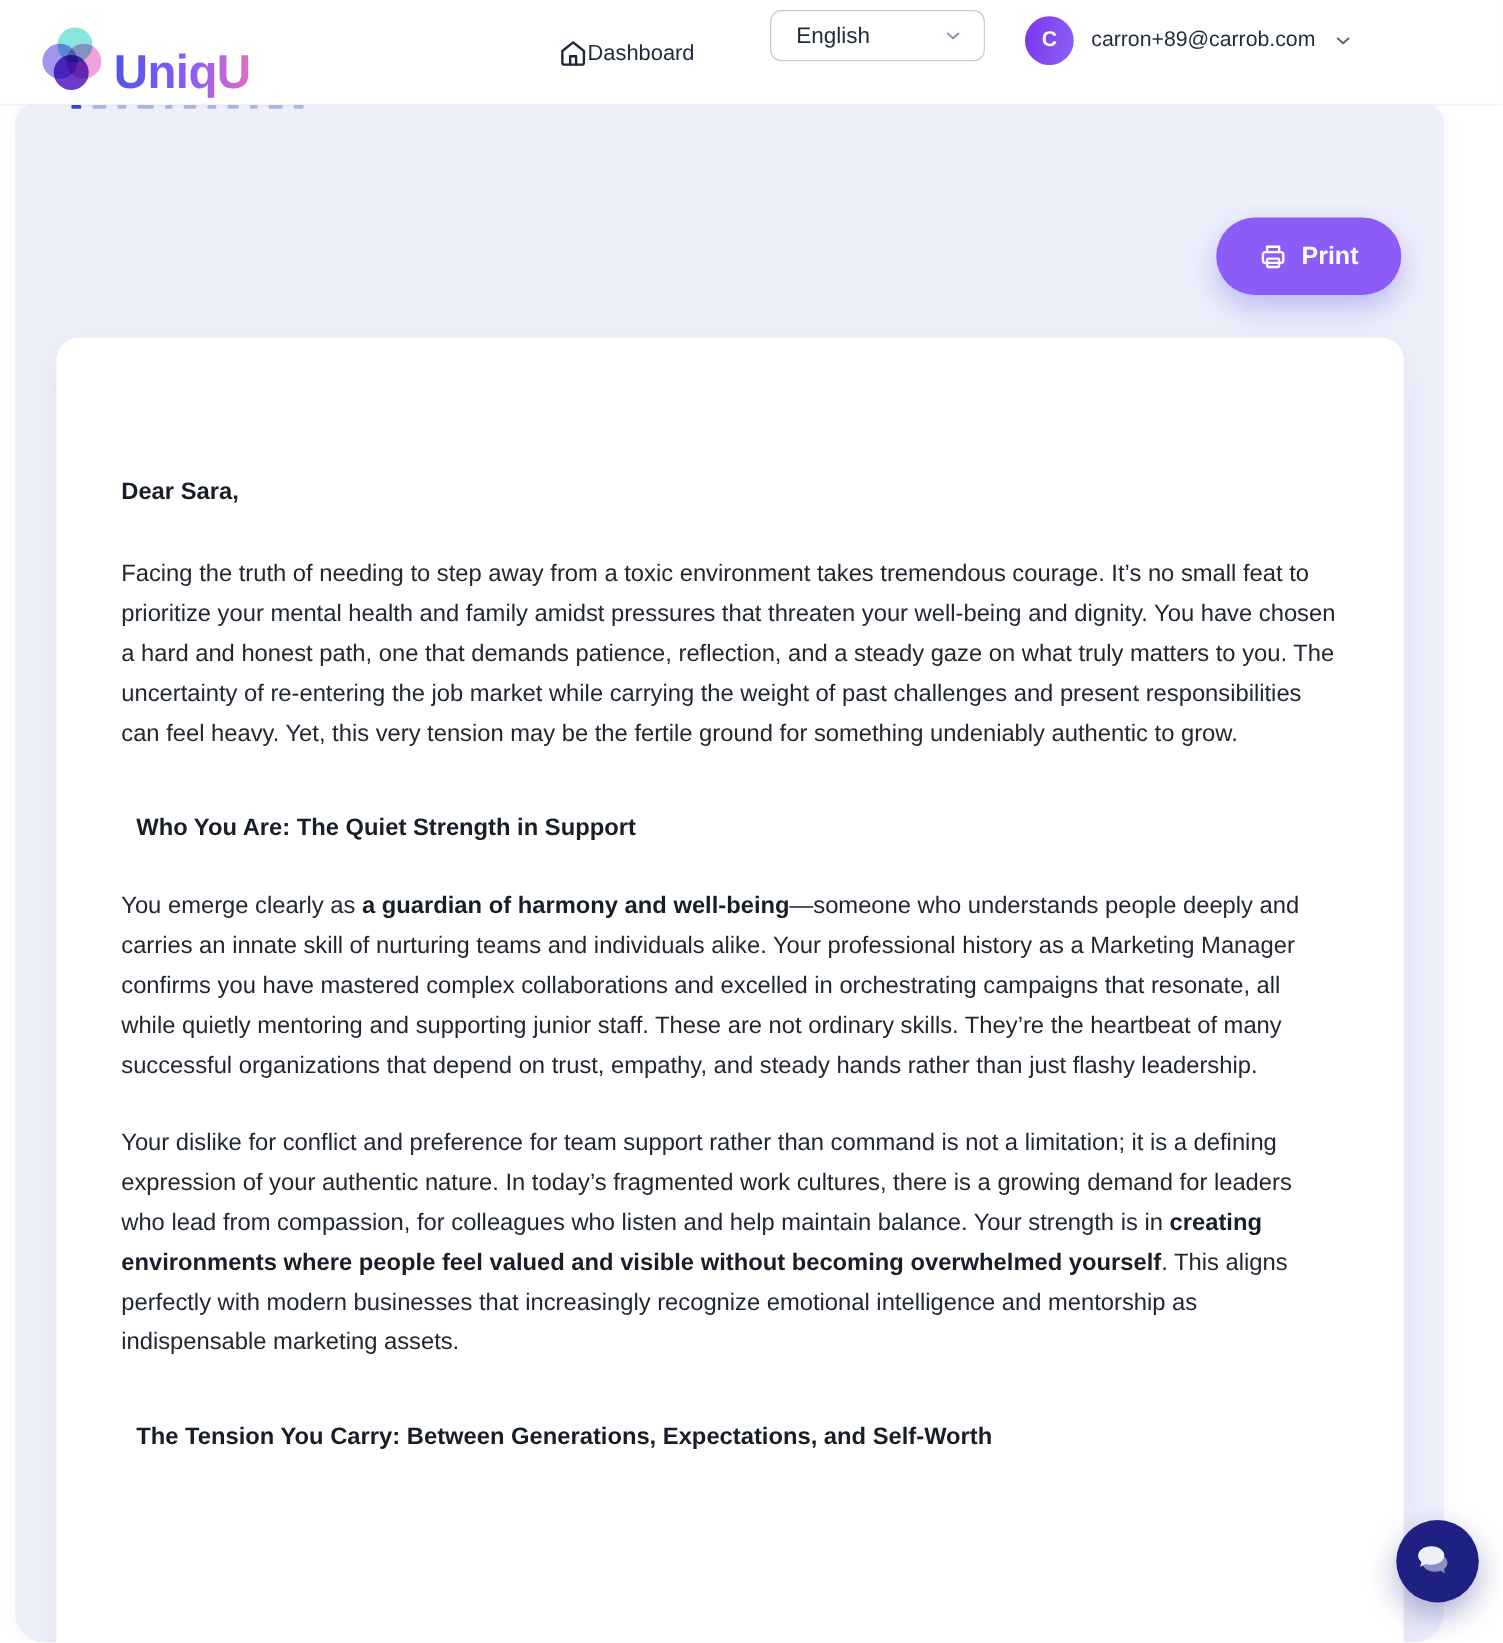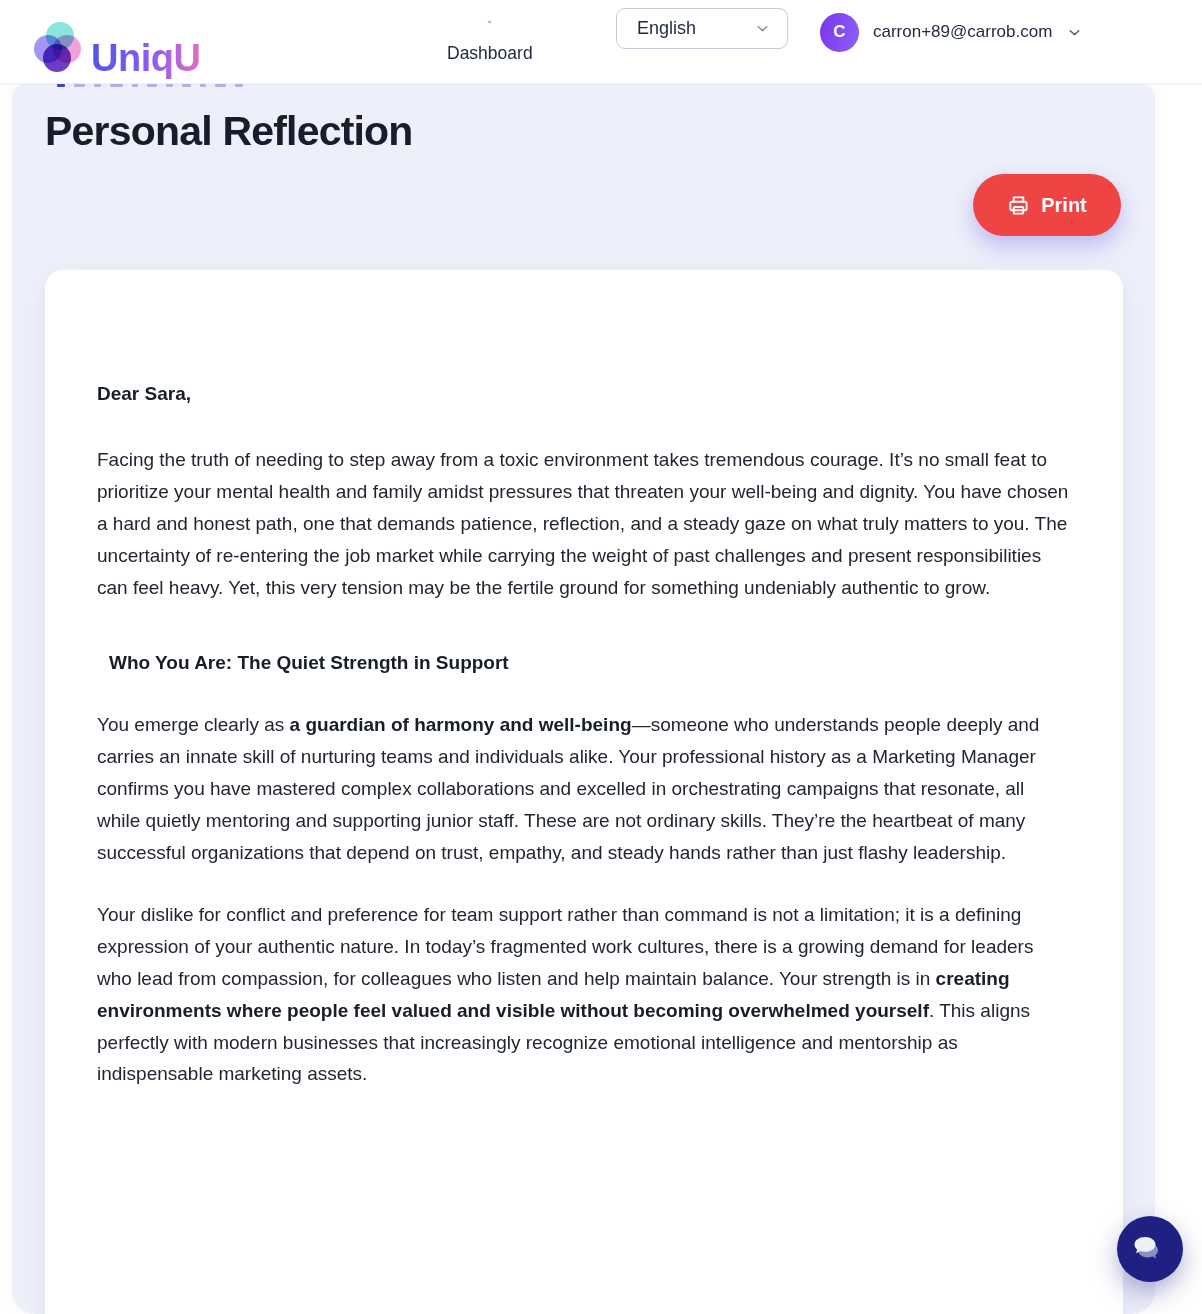--- a/index.html
+++ b/index.html
@@ -20,21 +20,21 @@
   .logo-mark i { position:absolute; display:block; width:28px; height:28px; border-radius:50%; mix-blend-mode:multiply; opacity:.92; }
   .lc-teal   { background:#7fe3de; left:13px; top:0; }
   .lc-purple { background:#9b8cf0; left:1px;  top:13px; }
   .lc-pink   { background:#f09ad8; left:20px; top:13px; }
   .lc-deep   { background:#5f2bc4; left:10px; top:22px; }
   .logo-text {
     font-size:38px; font-weight:700; letter-spacing:-0.5px;
     background:linear-gradient(90deg,#4f55e6 0%,#8b5cf6 55%,#e06ec0 100%);
     -webkit-background-clip:text; background-clip:text; color:transparent;margin-top:24px;
   }
-  .dash-link { position:absolute; left:447px; top:20px; height:44px; display:flex; align-items:center; gap:20px; cursor:pointer;flex-direction:column; }
+  .dash-link { position:absolute; left:447px; top:20px; height:44px; display:flex; align-items:center; gap:0; cursor:pointer; }
   .dash-link span { font-size:17.5px; font-weight:500; color:#1e293b; }
   .lang-select {
     position:absolute; left:616px; top:8px; width:172px; height:41px;
     border:1.5px solid #c6cdd9; border-radius:9px; background:#fff;
     display:flex; align-items:center; justify-content:space-between;
     padding:0 16px 0 20px; cursor:pointer;
   }
   .lang-select .val { font-size:18px; color:#1e293b; }
   .user-menu { position:absolute; left:820px; top:12px; height:40px; display:flex; align-items:center; gap:14px; cursor:pointer; }
   .avatar {
@@ -54,21 +54,21 @@
   
   .specks { position:absolute; left:45px; top:0px; height:4px; display:flex; gap:9px; align-items:flex-start; overflow:hidden; }
   .specks i { display:block; height:3px; border-radius:1px; background:#9aa0dd; opacity:.75; }
   .specks i:first-child { background:#3d44d6; opacity:1; }
 
   .page-title { position:absolute; left:33px; top:24px; font-size:41px; font-weight:800; letter-spacing:-0.8px; color:#161e2e; }
   .page-subtitle { position:absolute; left:33px; top:95px; font-size:19px; color:#4b5565; }
 
   .print-btn {
     position:absolute; left:961px; top:90px; width:148px; height:62px;
-    background:#ef4444; border:none; border-radius:31px; cursor:pointer;
+    background:#8b5cf6; border:none; border-radius:31px; cursor:pointer;
     display:flex; align-items:center; justify-content:center; gap:11px;
     box-shadow:0 10px 22px rgba(75,66,226,.30);
   }
   .print-btn span { color:#fff; font-size:20px; font-weight:700; }
 
   
   .card {
     position:absolute; left:33px; top:186px; width:1078px; height:1400px;
     background:#ffffff; border-radius:18px;
     box-shadow:0 8px 28px rgba(30,41,99,.06);
@@ -138,38 +138,38 @@
       <i style="width:13px"></i>
     <i style="width:6px"></i>
       <i style="width:10px"></i>
       <i style="width:7px"></i>
       <i style="width:9px"></i>
     <i style="width:6px"></i>
       <i style="width:11px"></i>
       <i style="width:8px"></i>
   </div>
 
-  <h1 class="page-title">Personal Reflection</h1>
 
   <button class="print-btn">
     <svg class="icn" width="23" height="23" viewBox="0 0 24 24" fill="none" stroke="#ffffff" stroke-width="2" stroke-linecap="round" stroke-linejoin="round">
       <path d="M7 8V3.5h10V8"></path>
       <rect x="3.5" y="8" width="17" height="9" rx="2"></rect>
       <rect x="7" y="13.5" width="10" height="7" rx="1"></rect>
     </svg>
     <span>Print</span>
   </button>
 
   <section class="card">
     <div class="letter" id="letter-blocks">
         <p class="block-salutation"><strong>Dear Sara,</strong></p>
         <p class="block-paragraph"><span>Facing the truth of needing to step away from a toxic environment takes tremendous courage. It’s no small feat to prioritize your mental health and family amidst pressures that threaten your well-being and dignity. You have chosen a hard and honest path, one that demands patience, reflection, and a steady gaze on what truly matters to you. The uncertainty of re-entering the job market while carrying the weight of past challenges and present responsibilities can feel heavy. Yet, this very tension may be the fertile ground for something undeniably authentic to grow.</span></p>
         <h3 class="block-heading"><strong>Who You Are: The Quiet Strength in Support</strong></h3>
         <p class="block-paragraph"><span>You emerge clearly as </span><strong>a guardian of harmony and well-being</strong><span>—someone who understands people deeply and carries an innate skill of nurturing teams and individuals alike. Your professional history as a Marketing Manager confirms you have mastered complex collaborations and excelled in orchestrating campaigns that resonate, all while quietly mentoring and supporting junior staff. These are not ordinary skills. They’re the heartbeat of many successful organizations that depend on trust, empathy, and steady hands rather than just flashy leadership.</span></p>
         <p class="block-paragraph"><span>Your dislike for conflict and preference for team support rather than command is not a limitation; it is a defining expression of your authentic nature. In today’s fragmented work cultures, there is a growing demand for leaders who lead from compassion, for colleagues who listen and help maintain balance. Your strength is in </span><strong>creating environments where people feel valued and visible without becoming overwhelmed yourself</strong><span>. This aligns perfectly with modern businesses that increasingly recognize emotional intelligence and mentorship as indispensable marketing assets.</span></p>
+        <h3 class="block-heading"><strong>The Tension You Carry: Between Generations, Expectations, and Self-Worth</strong></h3>
       </div>
   </section>
 </main>
 
 <button class="chat-btn">
   <svg class="icn" width="40" height="40" viewBox="0 0 40 40">
     <path fill="#8a8fc4" d="M18 14c5.5 0 10 3.2 10 7.2 0 2-1.1 3.7-2.8 5l.9 3.4-3.6-2c-1.4.5-2.9.8-4.5.8-5.5 0-10-3.2-10-7.2S12.5 14 18 14z"></path>
     <path fill="#eef0f8" d="M15 8c5.8 0 10.5 3.3 10.5 7.4 0 4.1-4.7 7.4-10.5 7.4-1.5 0-3-.2-4.3-.7L6 24.3l1.2-3.8c-1.7-1.3-2.7-3.1-2.7-5.1C4.5 11.3 9.2 8 15 8z"></path>
   </svg>
 </button>

